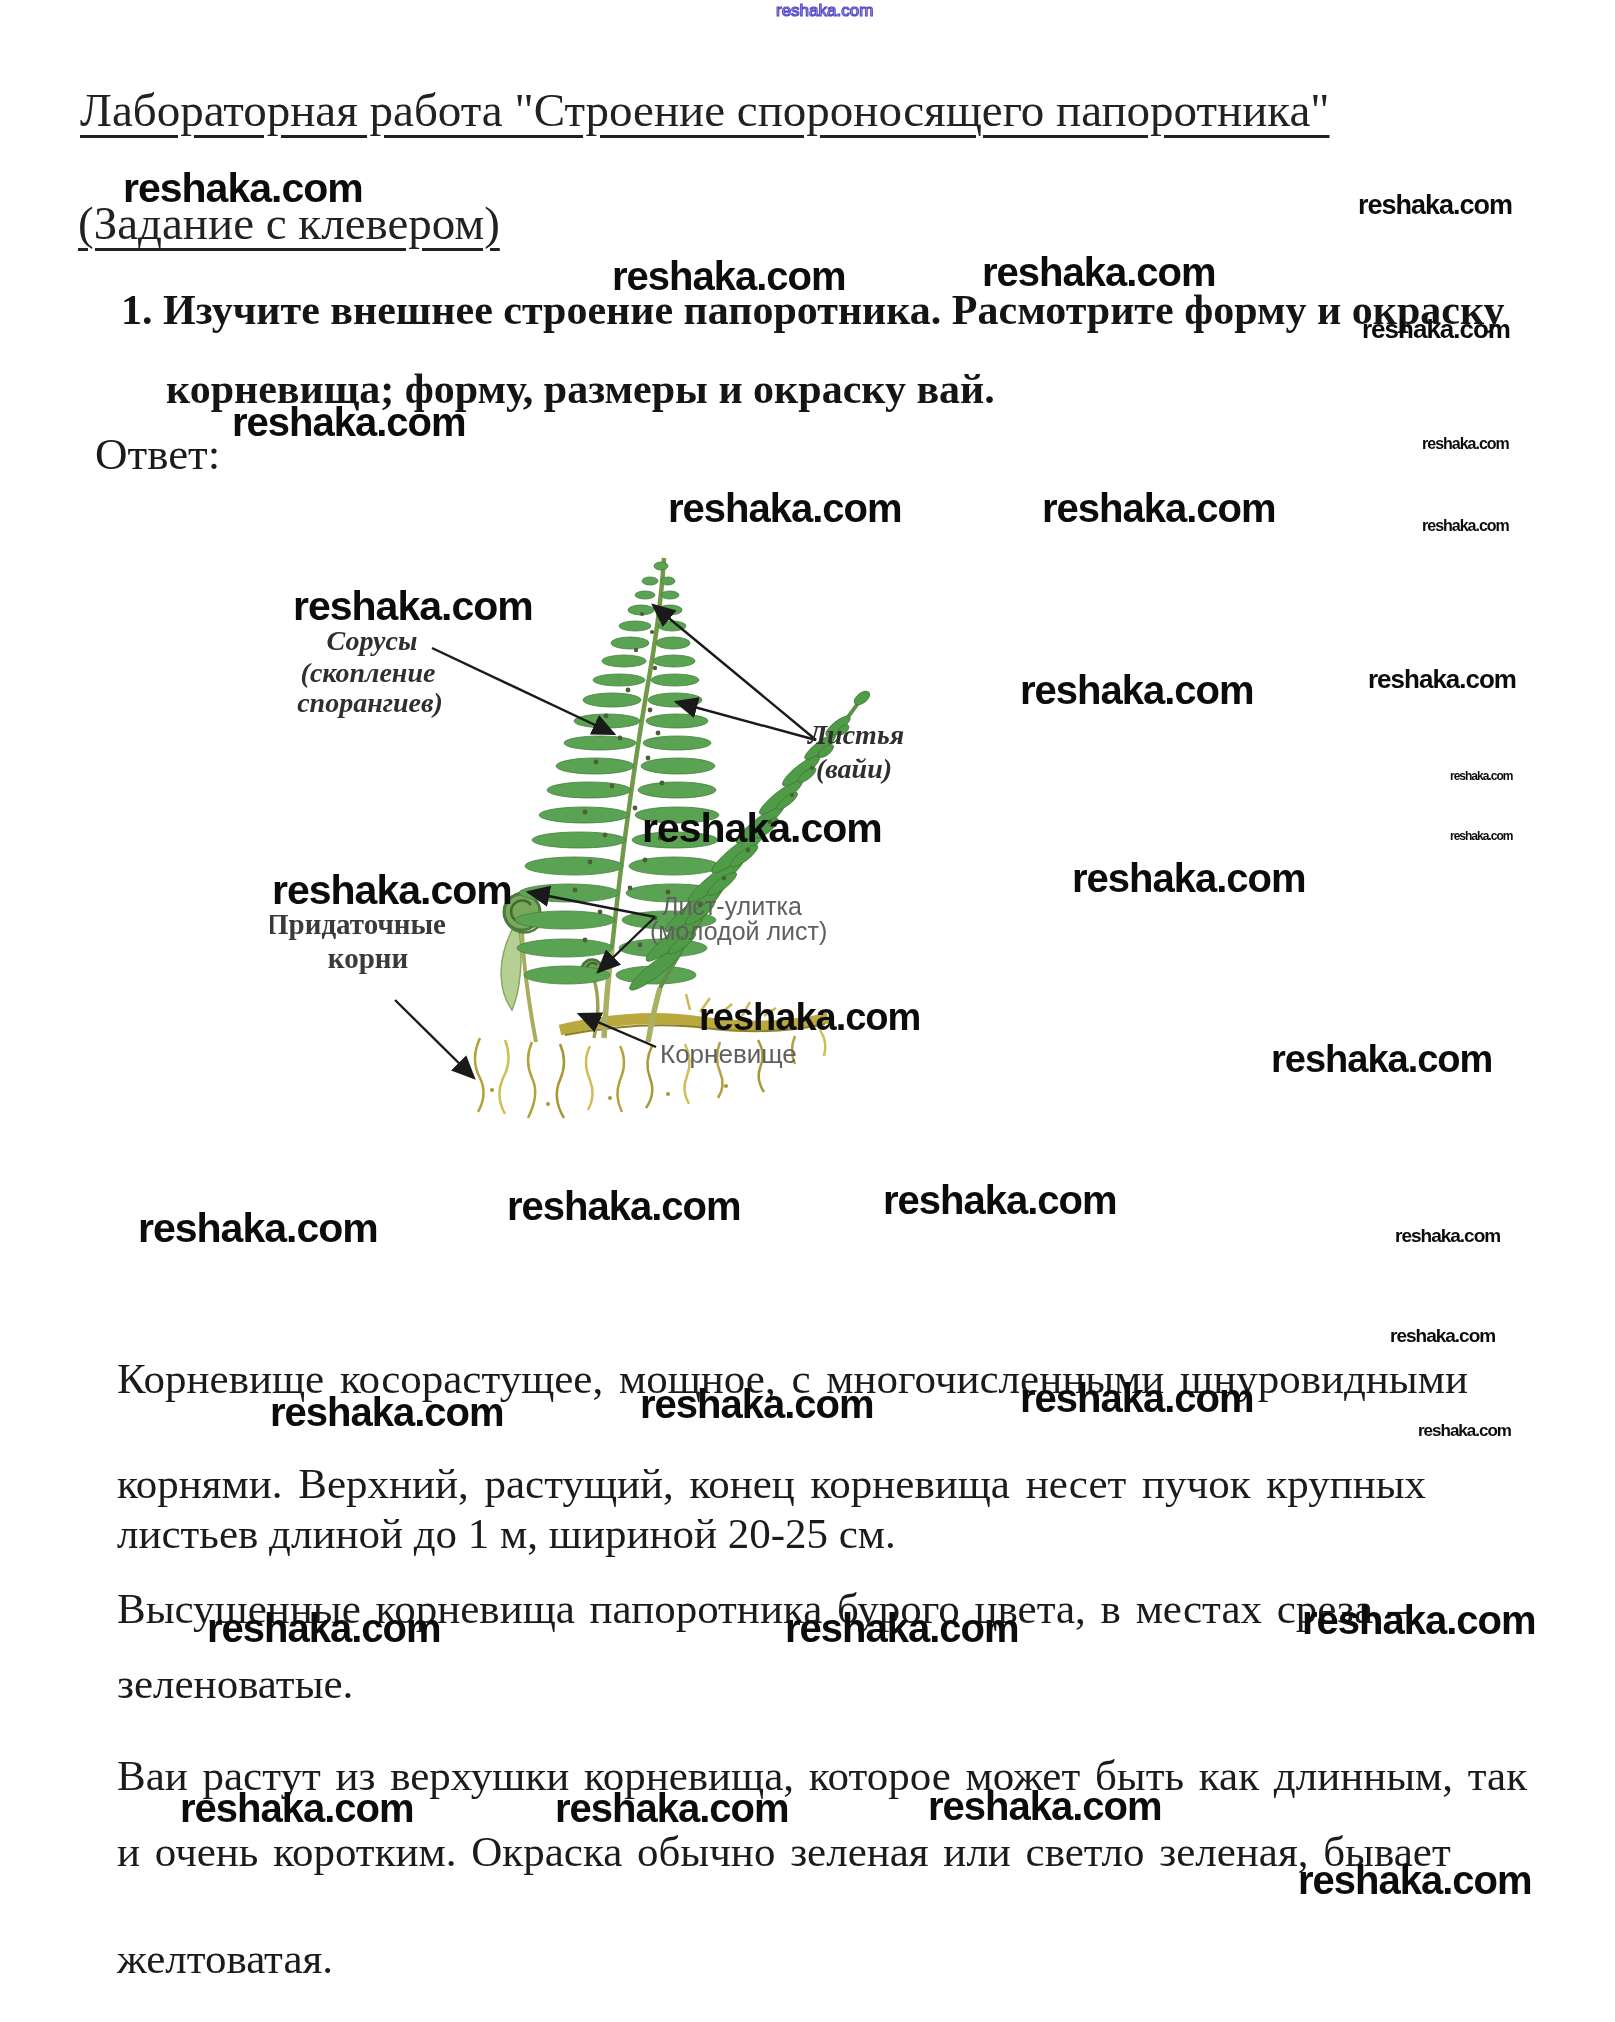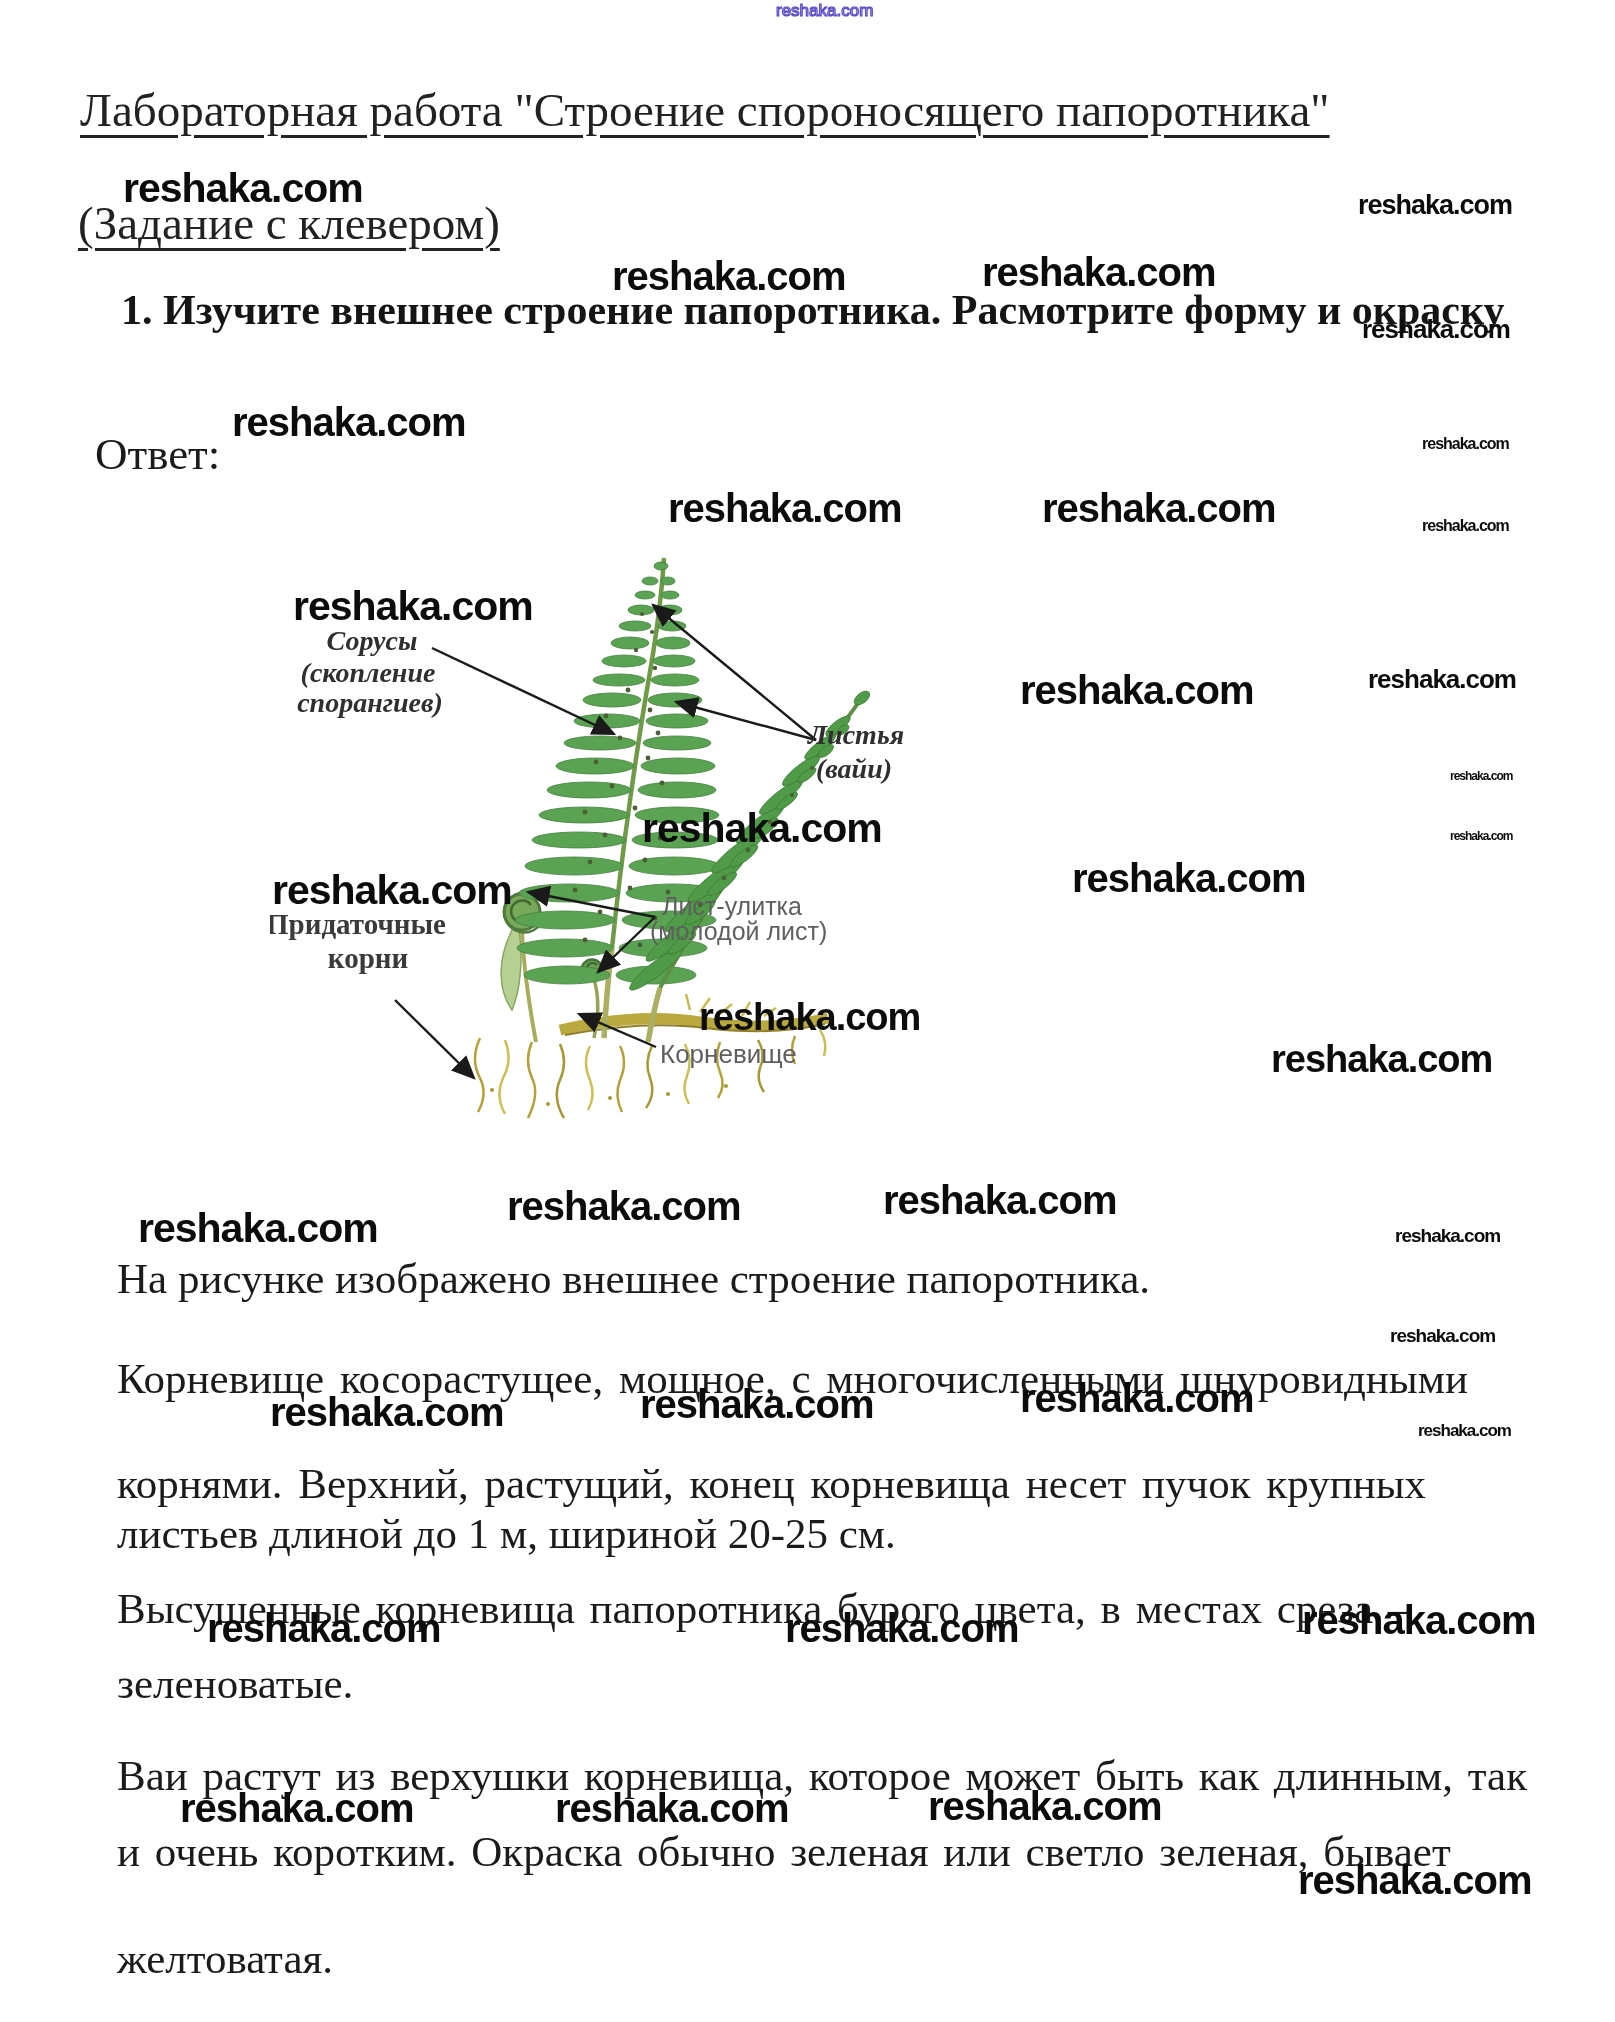--- a/index.html
+++ b/index.html
@@ -24,20 +24,21 @@
 </style>
 </head>
 <body>
 
 <div id="page">
 
   <div class="serif-line title-line" style="left:80px;top:85px;">Лабораторная работа "Строение спороносящего папоротника"</div>
   <div class="serif-line title-line" style="left:78px;top:198px;">(Задание с клевером)</div>
 
   <div class="serif-line task-line" style="left:80px;top:287px;">1. Изучите внешнее строение папоротника. Расмотрите форму и окраску</div>
+  <div class="serif-line task-line" style="left:125px;top:366px;">корневища; форму, размеры и окраску вай.</div>
   <div class="serif-line answer-label" style="left:95px;top:430px;">Ответ:</div>
 
   <svg id="fig" viewBox="270 480 960 650">
     <defs>
       <marker id="ah" markerWidth="11" markerHeight="9" refX="9" refY="4.5" orient="auto">
         <path d="M0,0 L10,4.5 L0,9 z" fill="#1a1a1a"></path>
       </marker>
     </defs>
 
     <g>
@@ -197,21 +198,20 @@
     <text class="fig-serif" x="370" y="712" font-size="28" text-anchor="middle">спорангиев)</text>
     <text class="fig-serif" x="856" y="744" font-size="28" text-anchor="middle">Листья</text>
     <text class="fig-serif" x="854" y="778" font-size="28" text-anchor="middle">(вайи)</text>
     <text class="fig-sans" x="662" y="915" font-size="25">Лист-улитка</text>
     <text class="fig-sans" x="650" y="940" font-size="25">(молодой лист)</text>
     <text class="fig-serif-up" x="356" y="934" font-size="29" text-anchor="middle">Придаточные</text>
     <text class="fig-serif-up" x="368" y="968" font-size="29" text-anchor="middle">корни</text>
     <text class="fig-sans" x="660" y="1063" font-size="26" fill="#6e6e6e">Корневище</text>
   </svg>
 
-  <div class="serif-line" style="left:117px;top:1255px;">На рисунке изображено внешнее строение папоротника.</div>
   <div class="serif-line" style="left:117px;top:1355px;word-spacing:5px;">Корневище косорастущее, мощное, с многочисленными шнуровидными</div>
   <div class="serif-line" style="left:117px;top:1420px;word-spacing:5px;margin-top:40px;">корнями. Верхний, растущий, конец корневища несет пучок крупных</div>
   <div class="serif-line" style="left:117px;top:1510px;">листьев длиной до 1 м, шириной 20-25 см.</div>
   <div class="serif-line" style="left:117px;top:1585px;word-spacing:4px;">Высушенные корневища папоротника бурого цвета, в местах среза –</div>
   <div class="serif-line" style="left:117px;top:1660px;">зеленоватые.</div>
   <div class="serif-line" style="left:117px;top:1752px;word-spacing:4px;">Ваи растут из верхушки корневища, которое может быть как длинным, так</div>
   <div class="serif-line" style="left:117px;top:1828px;word-spacing:4px;">и очень коротким. Окраска обычно зеленая или светло зеленая, бывает</div>
   <div class="serif-line" style="left:117px;top:1935px;">желтоватая.</div>
 
   <div class="wm wm-purple" style="left:756px;top:2px;font-size:17px;">reshaka.com</div>

